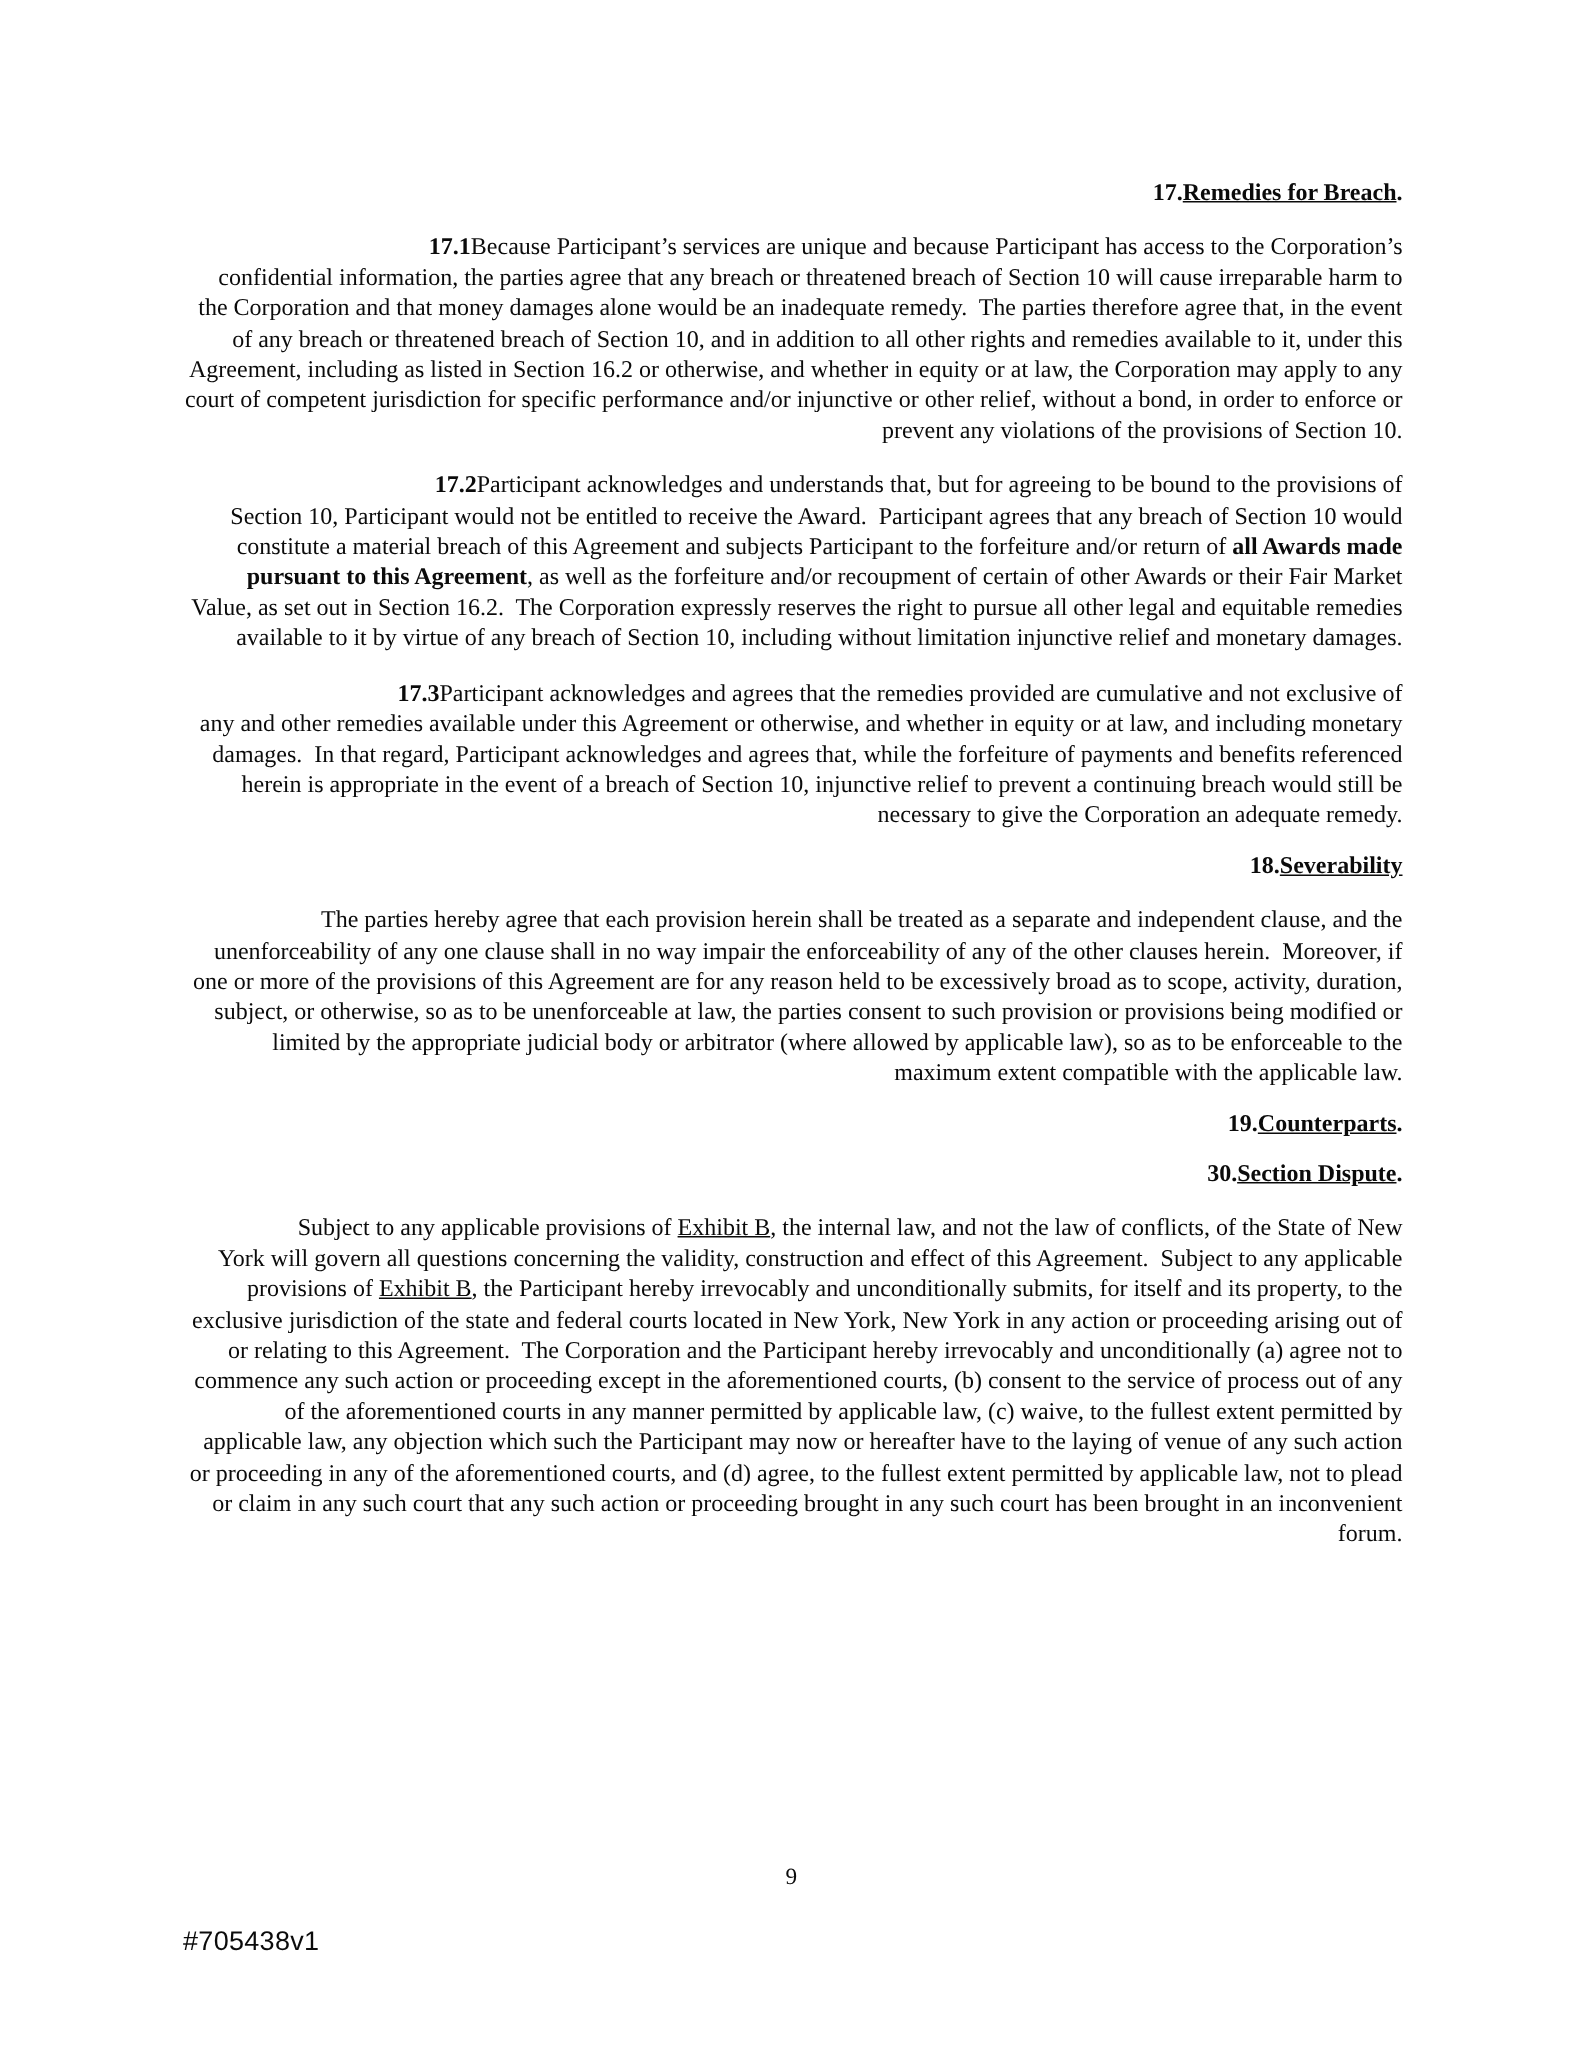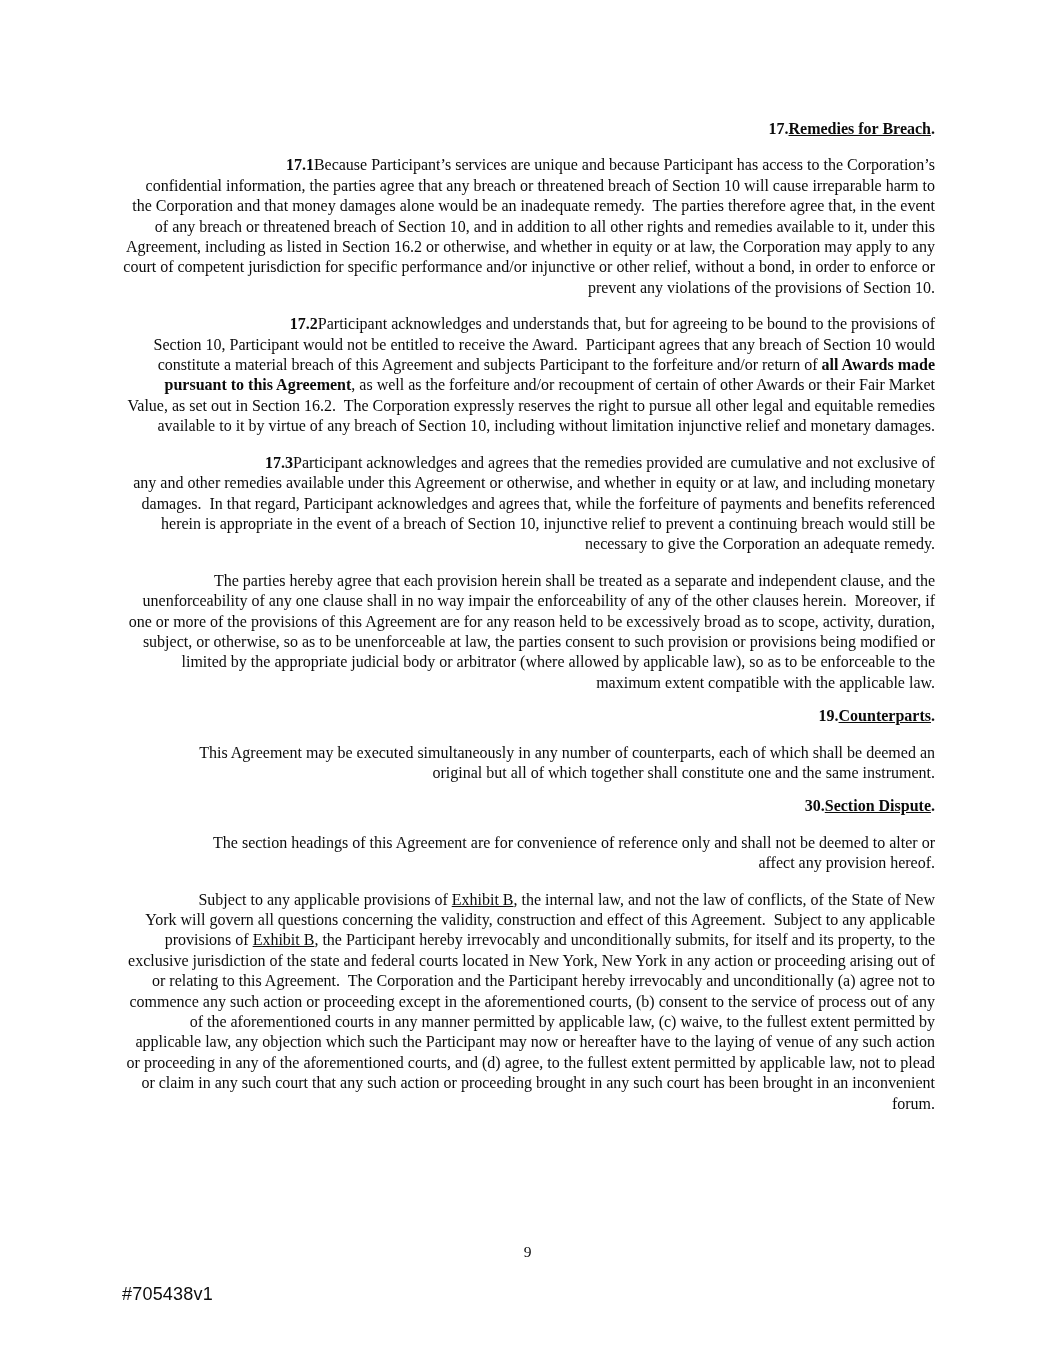--- a/index.html
+++ b/index.html
@@ -75,30 +75,29 @@
   <div class="content">
 
     <div class="sec-head"><span class="sec-num">17.</span><span class="sec-title"><span class="ul">Remedies for Breach</span><span>.</span></span></div>
 
     <p class="para"><span class="num">17.1</span><span>Because Participant’s services are unique and because Participant has access to the Corporation’s confidential information, the parties agree that any breach or threatened breach of Section 10 will cause irreparable harm to the Corporation and that money damages alone would be an inadequate remedy.  The parties therefore agree that, in the event of any breach or threatened breach of Section 10, and in addition to all other rights and remedies available to it, under this Agreement, including as listed in Section 16.2 or otherwise, and whether in equity or at law, the Corporation may apply to any court of competent jurisdiction for specific performance and/or injunctive or other relief, without a bond, in order to enforce or prevent any violations of the provisions of Section 10.</span></p>
 
     <p class="para"><span class="num">17.2</span><span>Participant acknowledges and understands that, but for agreeing to be bound to the provisions of Section 10, Participant would not be entitled to receive the Award.  Participant agrees that any breach of Section 10 would constitute a material breach of this Agreement and subjects Participant to the forfeiture and/or return of </span><span class="b">all Awards made pursuant to this Agreement</span><span>, as well as the forfeiture and/or recoupment of certain of other Awards or their Fair Market Value, as set out in Section 16.2.  The Corporation expressly reserves the right to pursue all other legal and equitable remedies available to it by virtue of any breach of Section 10, including without limitation injunctive relief and monetary damages.</span></p>
 
     <p class="para"><span class="num">17.3</span><span>Participant acknowledges and agrees that the remedies provided are cumulative and not exclusive of any and other remedies available under this Agreement or otherwise, and whether in equity or at law, and including monetary damages.  In that regard, Participant acknowledges and agrees that, while the forfeiture of payments and benefits referenced herein is appropriate in the event of a breach of Section 10, injunctive relief to prevent a continuing breach would still be necessary to give the Corporation an adequate remedy.</span></p>
 
+    <div class="sec-head"><span class="sec-num">18.</span><span class="sec-title"><span class="ul">Severability</span><span></span></span></div>
 
     <p class="para"><span>The parties hereby agree that each provision herein shall be treated as a separate and independent clause, and the unenforceability of any one clause shall in no way impair the enforceability of any of the other clauses herein.  Moreover, if one or more of the provisions of this Agreement are for any reason held to be excessively broad as to scope, activity, duration, subject, or otherwise, so as to be unenforceable at law, the parties consent to such provision or provisions being modified or limited by the appropriate judicial body or arbitrator (where allowed by applicable law), so as to be enforceable to the maximum extent compatible with the applicable law.</span></p>
 
     <div class="sec-head"><span class="sec-num">19.</span><span class="sec-title"><span class="ul">Counterparts</span><span>.</span></span></div>
 
-    <p class="para"><span>This Agreement may be executed simultaneously in any number of counterparts, each of which shall be deemed an original but all of which together shall constitute one and the same instrument.</span></p>
 
     <div class="sec-head"><span class="sec-num">30.</span><span class="sec-title"><span class="ul">Section Dispute</span><span>.</span></span></div>
 
-    <p class="para"><span>The section headings of this Agreement are for convenience of reference only and shall not be deemed to alter or affect any provision hereof.</span></p>
 
 
     <p class="para"><span>Subject to any applicable provisions of </span><span class="ul">Exhibit B</span><span>, the internal law, and not the law of conflicts, of the State of New York will govern all questions concerning the validity, construction and effect of this Agreement.  Subject to any applicable provisions of </span><span class="ul">Exhibit B</span><span>, the Participant hereby irrevocably and unconditionally submits, for itself and its property, to the exclusive jurisdiction of the state and federal courts located in New York, New York in any action or proceeding arising out of or relating to this Agreement.  The Corporation and the Participant hereby irrevocably and unconditionally (a) agree not to commence any such action or proceeding except in the aforementioned courts, (b) consent to the service of process out of any of the aforementioned courts in any manner permitted by applicable law, (c) waive, to the fullest extent permitted by applicable law, any objection which such the Participant may now or hereafter have to the laying of venue of any such action or proceeding in any of the aforementioned courts, and (d) agree, to the fullest extent permitted by applicable law, not to plead or claim in any such court that any such action or proceeding brought in any such court has been brought in an inconvenient forum.</span></p>
 
   </div>
 
   <div class="page-num">9</div>
   <div class="doc-id">#705438v1</div>
 </div>
 

